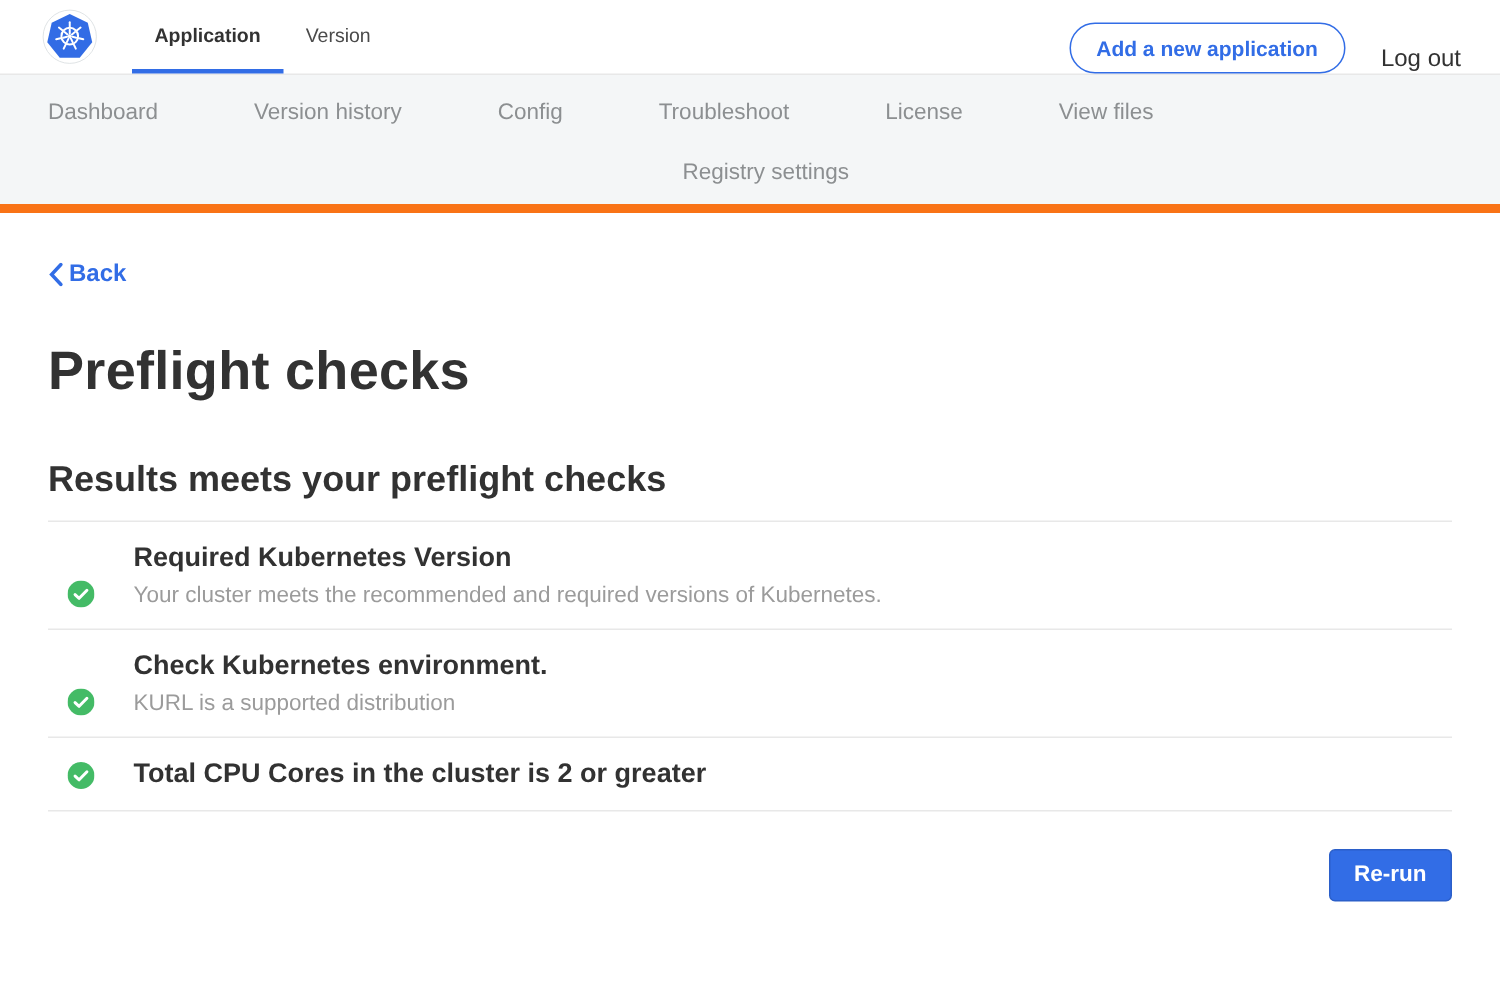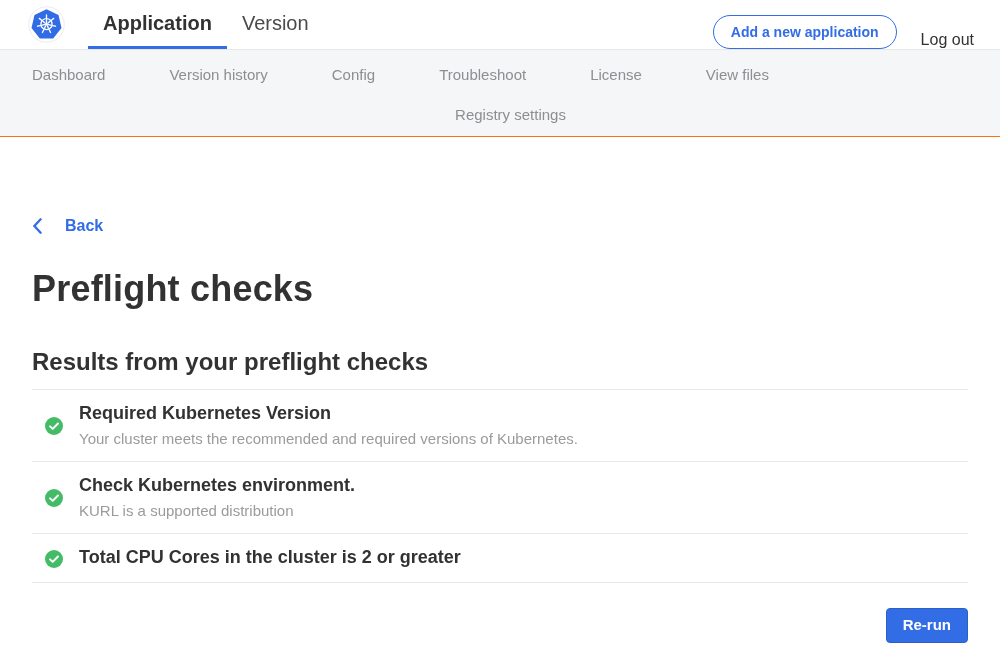--- a/index.html
+++ b/index.html
@@ -14,63 +14,63 @@
   .header {
     height: 50px; background: #ffffff;
     border-bottom: 1px solid #e8e8e8;
     display: flex; align-items: stretch;
     padding: 0 26px 0 28px;
   }
   .logo-wrap { display: flex; align-items: center; margin-right: 23px; cursor: pointer; }
   .top-tabs { display: flex; align-items: stretch; }
   .top-tab {
     display: flex; align-items: center; padding: 0 15px;
-    font-size: 20px; font-weight: 500; color: #4a4a4a;
+    font-size: 13px; font-weight: 500; color: #4a4a4a;
     border-bottom: 3px solid transparent; cursor: pointer;
   }
   .top-tab.active { font-weight: 700; color: #323232; border-bottom-color: #326de6; }
   .header-right { margin-left: auto; display: flex; align-items: flex-end; gap: 24px; }
   .pill-btn {
     background: #ffffff; color: #326de6;
     border: 1px solid #326de6; border-radius: 17px;
     font-family: inherit; font-size: 14px; font-weight: 700;
     padding: 9px 17px; cursor: pointer; line-height: 1;
   }
   .logout { font-size: 16px; font-weight: 500; color: #323232; cursor: pointer; margin-top: 45px; }
 
   
   .subnav {
-    background: #f4f6f7; border-bottom: 1px solid #f97316;
+    background: #f4f6f7; border-bottom: 6px solid #f97316;
     padding: 4px 32px 2px;
   }
   .subnav-row { display: flex; gap: 64px; height: 40px; align-items: center; }
   .subnav-row.row2 { padding-left: 21px; justify-content: center; }
   .subnav-item { font-size: 15px; color: #8c8f91; cursor: pointer; white-space: nowrap; }
 
   
   .main { padding: 32px 32px 0; }
   .back-link {
-    display: inline-flex; align-items: center; gap: 22px;
+    display: inline-flex; align-items: center; gap: 3px;
     color: #326de6; font-size: 16px; font-weight: 700;
-    cursor: pointer; text-decoration: none; margin-top: 48px;
+    cursor: pointer; text-decoration: none;
   }
   h1.page-title {
     margin-top: 30px; font-size: 36px; font-weight: 700; color: #323232;
     letter-spacing: 0.2px;
   }
   p.page-desc {
     margin-top: 13px; max-width: 940px;
     font-size: 18px; line-height: 30px; color: #9b9b9b;
   }
   h2.results-heading {
     margin-top: 38px; font-size: 24px; font-weight: 700; color: #323232;
   }
   .checks { margin-top: 13px; max-width: 940px; border-top: 1px solid #e8e8e8; }
   .check-item {
-    display: flex; gap: 16px; align-items: center;
+    display: flex; gap: 26px; align-items: flex-end;
     padding: 13px 0 14px 13px; border-bottom: 1px solid #e8e8e8;
   }
   .check-icon { flex: 0 0 auto; margin-top: 2px; line-height: 0; }
   .check-title { font-size: 18px; font-weight: 700; color: #323232; }
   .check-msg { margin-top: 6px; font-size: 15px; color: #9b9b9b; }
 
   .footer-actions { max-width: 940px; display: flex; justify-content: flex-end; margin-top: 25px; }
   .primary-btn {
     background: #326de6; color: #ffffff;
     border: 1px solid #2b5fc9; border-radius: 4px;
@@ -143,21 +143,21 @@
       <svg width="11" height="16" viewBox="0 0 12 18">
         <path d="M9.5 1.5 L2.5 9 L9.5 16.5" stroke="#326de6" stroke-width="2.6" fill="none" stroke-linecap="round"></path>
       </svg>
     </span>
     <span>Back</span>
   </a>
 
   <h1 class="page-title">Preflight checks</h1>
 
 
-  <h2 class="results-heading">Results from your preflight checks</h2>
+  <h2 class="results-heading">Results meets your preflight checks</h2>
 
   <div class="checks">
 
     <div class="check-item">
       <span class="check-icon">
         <svg width="18" height="18" viewBox="0 0 20 20">
           <circle cx="10" cy="10" r="10" fill="#44bb66"></circle>
           <path d="M5.6 10.4 L8.6 13.2 L14.4 7.2" stroke="#ffffff" stroke-width="2.2" fill="none" stroke-linecap="round" stroke-linejoin="round"></path>
         </svg>
       </span>

